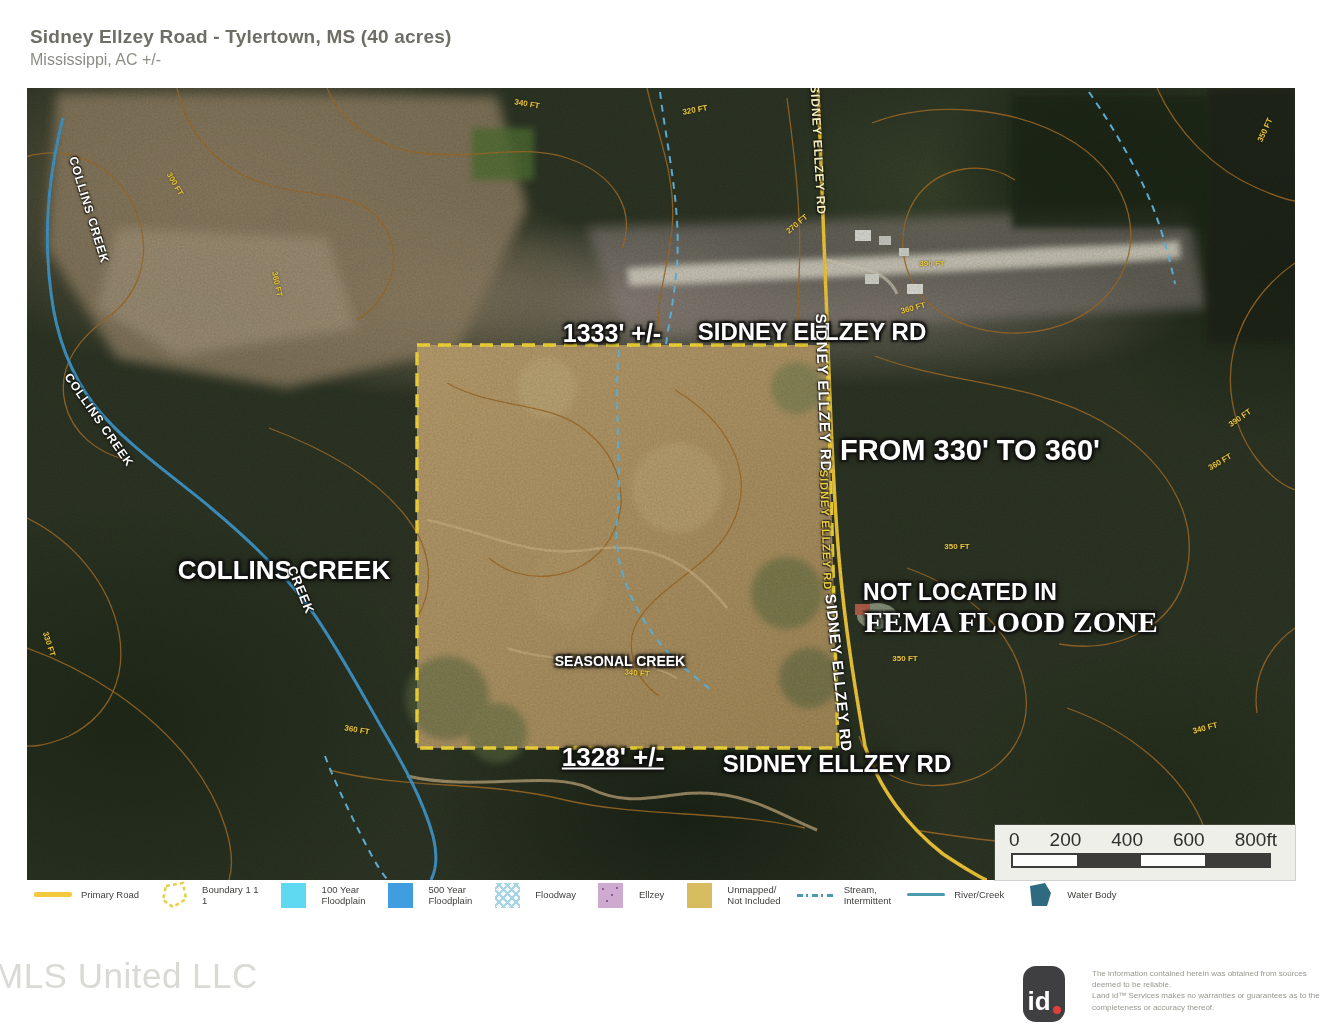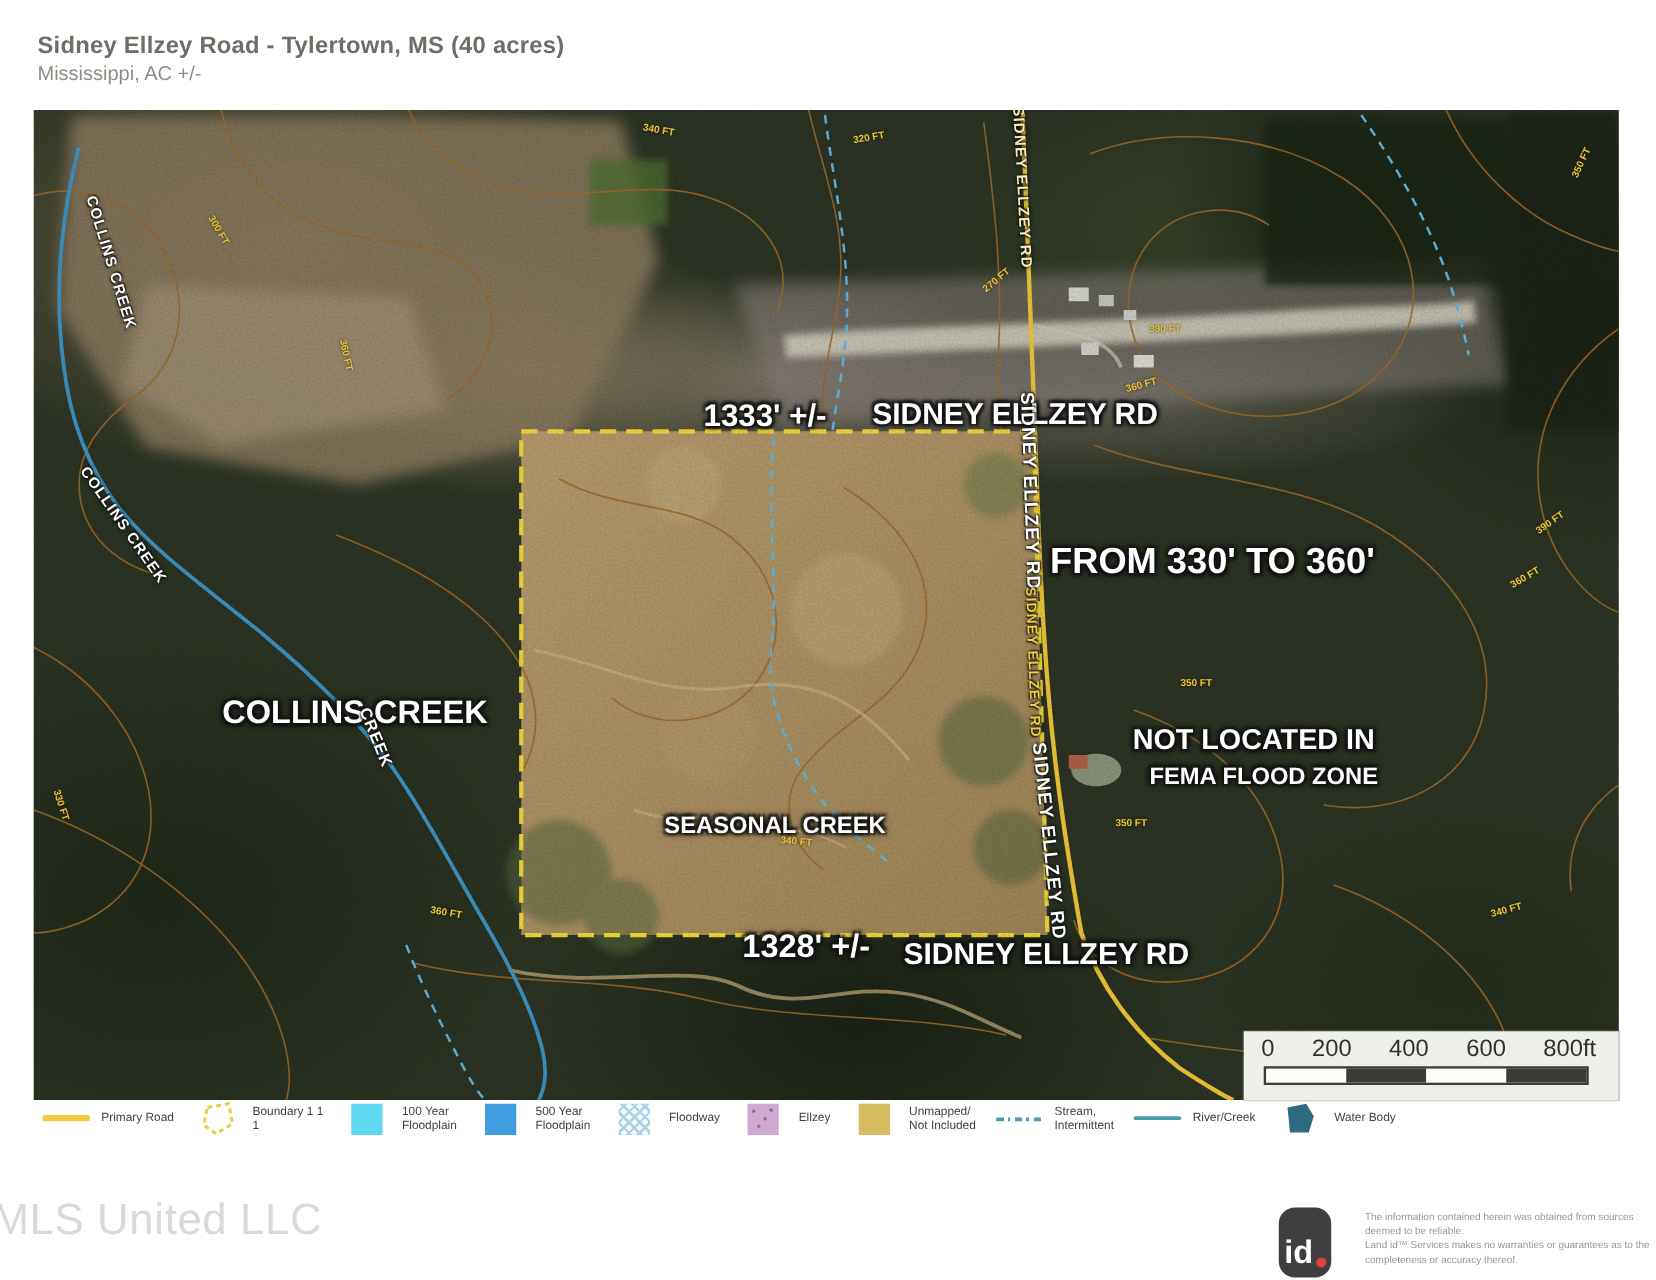--- a/index.html
+++ b/index.html
@@ -190,24 +190,24 @@
           </filter>
         <rect width="100%" height="100%" filter="url(#grain)"></rect>
       </svg>
     </div>
 
     <div id="labels">
         <div class="map-lbl" style="left: 585px; top: 245px; font-size: 25px; transform: translate(-50%, -50%);">1333' +/-</div>
         <div class="map-lbl" style="left: 785px; top: 244px; font-size: 24px; transform: translate(-50%, -50%);">SIDNEY ELLZEY RD</div>
         <div class="map-lbl" style="left: 943px; top: 362px; font-size: 29px; transform: translate(-50%, -50%);">FROM 330' TO 360'</div>
         <div class="map-lbl" style="left: 257px; top: 482px; font-size: 26px; transform: translate(-50%, -50%);">COLLINS CREEK</div>
-        <div class="map-lbl" style="left: 976px; top: 504px; font-size: 23px; transform: translate(-50%, -50%);">NOT LOCATED IN</div>
-        <div class="map-lbl" style="left: 984px; top: 534px; font-size: 19px; transform: translate(-50%, -50%);">FEMA FLOOD ZONE</div>
-        <div class="map-lbl" style="left: 593px; top: 573px; font-size: 19px; transform: translate(-50%, -50%);">SEASONAL CREEK</div>
-        <div class="map-lbl" style="left: 618px; top: 669px; font-size: 26px; transform: translate(-50%, -50%);">1328' +/-</div>
+        <div class="map-lbl" style="left: 933px; top: 504px; font-size: 23px; transform: translate(-50%, -50%);">NOT LOCATED IN</div>
+        <div class="map-lbl" style="left: 984px; top: 534px; font-size: 30px; transform: translate(-50%, -50%); font-family: Liberation Serif, serif;">FEMA FLOOD ZONE</div>
+        <div class="map-lbl" style="left: 593px; top: 573px; font-size: 14px; transform: translate(-50%, -50%);">SEASONAL CREEK</div>
+        <div class="map-lbl" style="left: 586px; top: 669px; font-size: 26px; transform: translate(-50%, -50%); text-decoration: underline;">1328' +/-</div>
         <div class="map-lbl" style="left: 810px; top: 676px; font-size: 24px; transform: translate(-50%, -50%);">SIDNEY ELLZEY RD</div>
         <div class="rot-lbl" style="left: 791px; top: 62px; font-size: 12px; color: rgb(245, 238, 188); transform: translate(-50%, -50%) rotate(87deg);">SIDNEY ELLZEY RD</div>
         <div class="rot-lbl" style="left: 797px; top: 305px; font-size: 15px; color: rgb(255, 255, 255); transform: translate(-50%, -50%) rotate(88deg);">SIDNEY ELLZEY RD</div>
         <div class="rot-lbl" style="left: 799px; top: 442px; font-size: 11px; color: rgb(236, 207, 63); transform: translate(-50%, -50%) rotate(88deg);">SIDNEY ELLZEY RD</div>
         <div class="rot-lbl" style="left: 812px; top: 585px; font-size: 15px; color: rgb(255, 255, 255); transform: translate(-50%, -50%) rotate(84deg);">SIDNEY ELLZEY RD</div>
         <div class="rot-lbl" style="left: 62px; top: 122px; font-size: 12px; color: rgb(255, 255, 255); transform: translate(-50%, -50%) rotate(73deg);">COLLINS CREEK</div>
         <div class="rot-lbl" style="left: 72px; top: 332px; font-size: 12px; color: rgb(255, 255, 255); transform: translate(-50%, -50%) rotate(55deg);">COLLINS CREEK</div>
         <div class="rot-lbl" style="left: 274px; top: 502px; font-size: 13px; color: rgb(255, 255, 255); transform: translate(-50%, -50%) rotate(68deg);">CREEK</div>
         <div class="ct-lbl" style="left: 500px; top: 16px; transform: translate(-50%, -50%) rotate(10deg);">340 FT</div>
         <div class="ct-lbl" style="left: 668px; top: 22px; transform: translate(-50%, -50%) rotate(-10deg);">320 FT</div>

